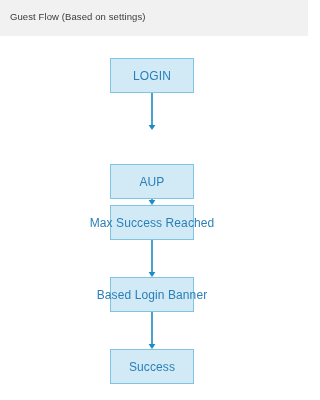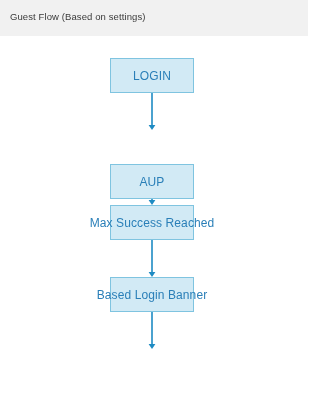--- a/index.html
+++ b/index.html
@@ -119,15 +119,18 @@
     </div>
     <div class="flow-node" id="node-1" style="top: 94px; background: rgb(210, 234, 245); border-color: rgb(127, 196, 224); margin-top: 34px;">
       <span class="flow-node-label" style="color: rgb(42, 127, 184);">AUP</span>
     </div>
     <div class="flow-node" id="node-2" style="top: 169px; background: rgb(210, 234, 245); border-color: rgb(127, 196, 224);">
       <span class="flow-node-label" style="color: rgb(42, 127, 184);">Max Success Reached</span>
     </div>
     <div class="flow-node" id="node-3" style="top: 241px; background: rgb(210, 234, 245); border-color: rgb(127, 196, 224);">
       <span class="flow-node-label" style="color: rgb(42, 127, 184);">Based Login Banner</span>
     </div>
+    <div class="flow-node" id="node-4" style="top: 313px; background: rgb(210, 234, 245); border-color: rgb(127, 196, 224);">
+      <span class="flow-node-label" style="color: rgb(42, 127, 184);">Success</span>
+    </div>
 
   </div>
 </div>
 
 </body></html>

